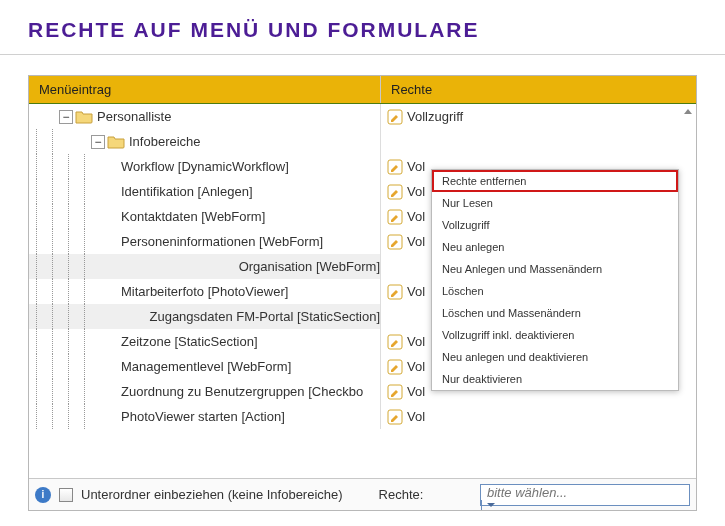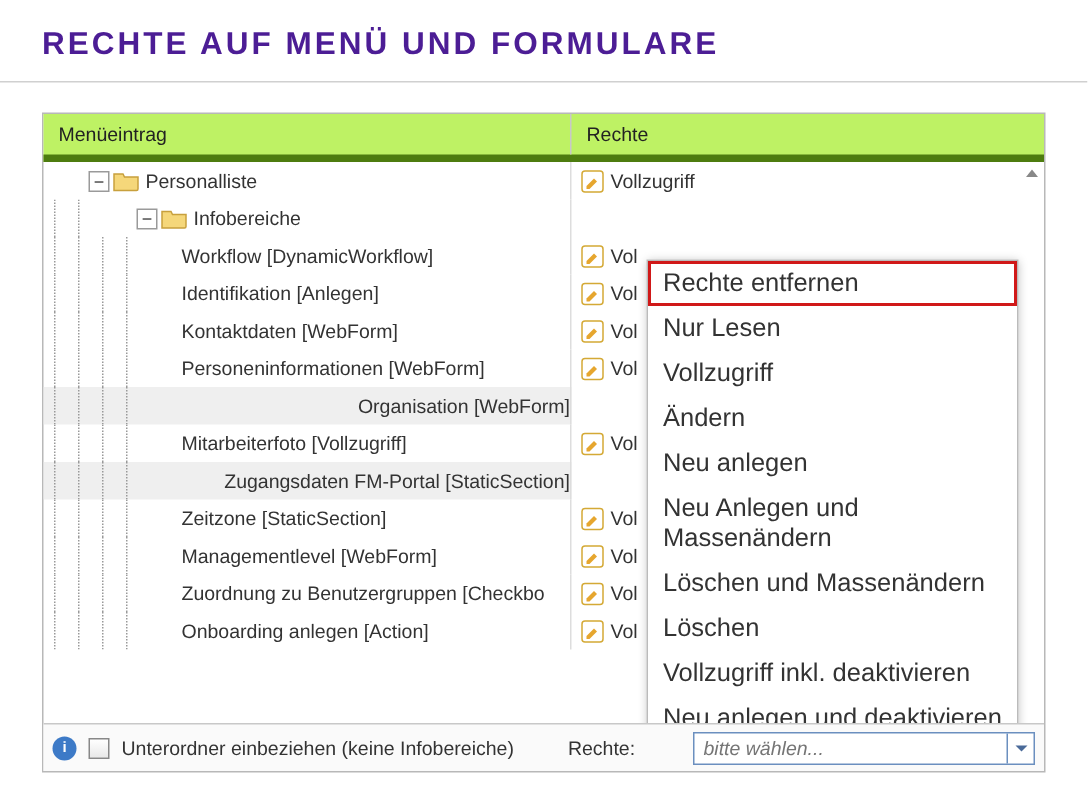--- a/index.html
+++ b/index.html
@@ -21,24 +21,24 @@
     padding: 18px 28px 12px 28px;
     border-bottom: 1px solid #d0d0d0;
   }
   .grid-wrap {
     margin: 20px 28px 0 28px;
     border: 1px solid #b8b8b8;
     position: relative;
   }
   .grid-header {
     display: flex;
-    background: #bef264;
+    background: #eab308;
     font-size: 13px;
     color: #222;
-    border-bottom: 5px solid #4d7c0f;
+    border-bottom: 1px solid #4d7c0f;
   }
   .grid-header .col-menu {
     flex: 0 0 352px;
     padding: 6px 10px;
     border-right: 1px solid #c8c8c8;
   }
   .grid-header .col-rights {
     flex: 1;
     padding: 6px 10px;
   }
@@ -129,21 +129,21 @@
     left: 402px;
     top: 65px;
     width: 248px;
     background: #fff;
     box-shadow: 0 1px 6px rgba(0,0,0,0.25);
     border: 1px solid #bbb;
     z-index: 50;
   }
   .context-menu .item {
     padding: 5px 10px;
-    font-size: 17px;
+    font-size: 11px;
     cursor: pointer;
   }
   .context-menu .item.highlight {
     border: 2px solid #d01818;
     padding: 3px 8px;
   }
   
   .grid-footer {
     display: flex;
     align-items: center;
@@ -172,21 +172,22 @@
     background: linear-gradient(#fff,#e8e8e8);
     display: inline-block;
   }
   .combo {
     margin-left: auto;
     display: flex;
     align-items: stretch;
     border: 1px solid #6b8fbf;
     background: #fff;
     height: 22px;
-    width: 228px;
+    width: 210px;
+    flex-direction: column;
   }
   .combo input {
     border: none;
     outline: none;
     padding: 0 6px;
     font-size: 13px;
     color: #999;
     flex: 1;
     font-style: italic;
     background: transparent;
@@ -355,21 +356,21 @@
         </div>
         <div class="row">
           <div class="cell-menu">
             <span class="tree-lines">
               <span class="vline"></span>
               <span class="vline"></span>
               <span class="vline"></span>
               <span class="vline"></span>
               <span style="width:28px"></span>
             </span>
-            <span>Mitarbeiterfoto [Vollzugriff]</span>
+            <span>Mitarbeiterfoto [PhotoViewer]</span>
           </div>
           <div class="cell-rights">
             <span class="edit-icon"><svg width="16" height="16" viewBox="0 0 16 16">
                 <rect x="1" y="1" width="14" height="14" rx="2" fill="#fff" stroke="#d4a935"></rect>
                 <path d="M4 11l5-5 2 2-5 5H4z" fill="#e6a62e"></path>
               </svg></span>
             <span>Vol</span>
           </div>
         </div>
         <div class="row selected">
@@ -444,41 +445,40 @@
         </div>
         <div class="row">
           <div class="cell-menu">
             <span class="tree-lines">
               <span class="vline"></span>
               <span class="vline"></span>
               <span class="vline"></span>
               <span class="vline"></span>
               <span style="width:28px"></span>
             </span>
-            <span>Onboarding anlegen [Action]</span>
+            <span>PhotoViewer starten [Action]</span>
           </div>
           <div class="cell-rights">
             <span class="edit-icon"><svg width="16" height="16" viewBox="0 0 16 16">
                 <rect x="1" y="1" width="14" height="14" rx="2" fill="#fff" stroke="#d4a935"></rect>
                 <path d="M4 11l5-5 2 2-5 5H4z" fill="#e6a62e"></path>
               </svg></span>
             <span>Vol</span>
           </div>
         </div>
       </div>
 
     <div class="context-menu" id="ctx-menu">
         <div class="item highlight">Rechte entfernen</div>
         <div class="item">Nur Lesen</div>
         <div class="item">Vollzugriff</div>
-        <div class="item">Ändern</div>
         <div class="item">Neu anlegen</div>
         <div class="item">Neu Anlegen und Massenändern</div>
+        <div class="item">Löschen</div>
         <div class="item">Löschen und Massenändern</div>
-        <div class="item">Löschen</div>
         <div class="item">Vollzugriff inkl. deaktivieren</div>
         <div class="item">Neu anlegen und deaktivieren</div>
         <div class="item">Nur deaktivieren</div>
       </div>
   </div>
 
   <div class="grid-footer">
     <span class="info-icon">i</span>
     <span class="checkbox"></span>
     <span>Unterordner einbeziehen (keine Infobereiche)</span>

